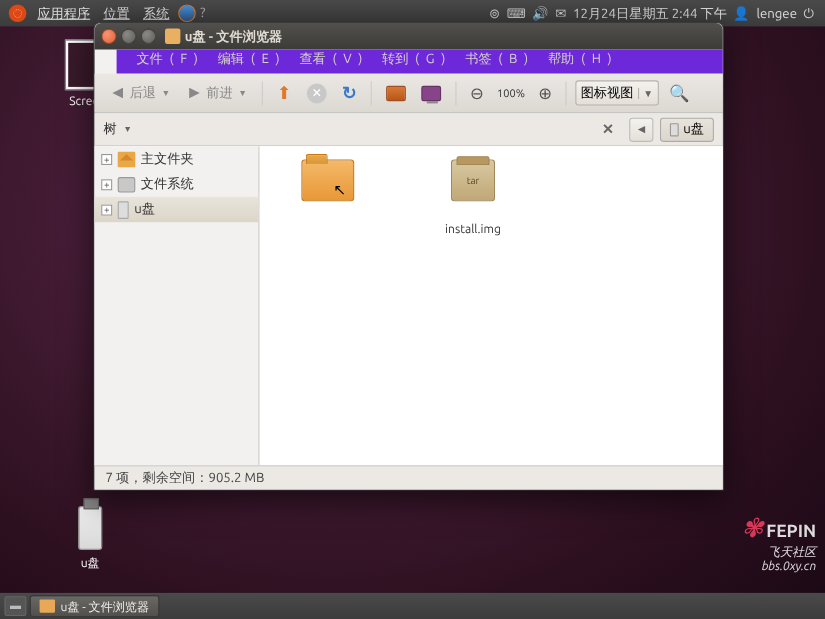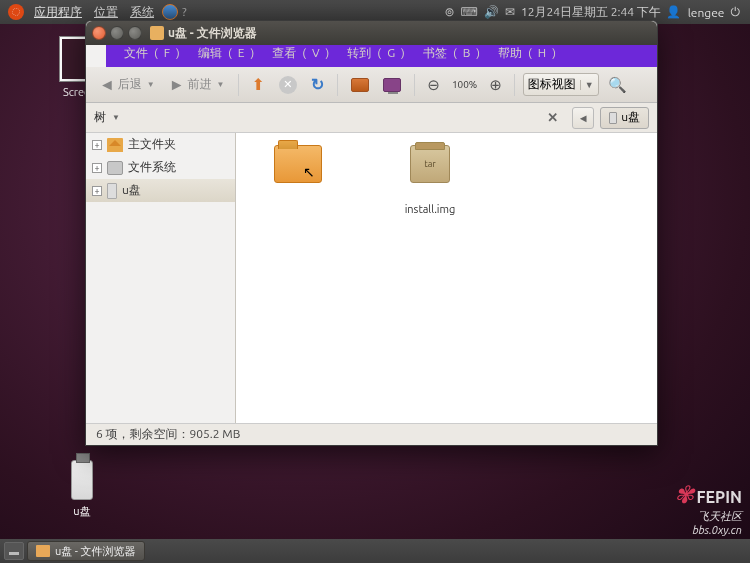--- a/index.html
+++ b/index.html
@@ -81,21 +81,21 @@
 .tar-icon::before { content: ''; position: absolute; top: -4px; left: 4px; right: 4px; height: 6px; background: #b89860; border: 1px solid #a08850; border-radius: 2px 2px 0 0; }
 
 .statusbar { height: 22px; background: #ece9e4; border-top: 1px solid #ccc; display: flex; align-items: center; padding: 0 10px; font-size: 12px; color: #444; }
 
 
 .bottom-panel { position: absolute; bottom: 0; left: 0; right: 0; height: 24px; background: linear-gradient(#4a4a4a, #3c3c3c); display: flex; align-items: center; padding: 0 4px; }
 .bp-btn { width: 20px; height: 18px; background: #555; border: 1px solid #666; border-radius: 2px; margin-right: 3px; display: flex; align-items: center; justify-content: center; color: #bbb; font-size: 10px; cursor: pointer; }
 .task-btn { height: 20px; background: linear-gradient(#6a6864, #52504c); border: 1px solid #3a3834; border-radius: 3px; display: flex; align-items: center; padding: 0 8px; color: #eee; font-size: 11px; gap: 5px; cursor: pointer; }
 .task-btn .ti { width: 14px; height: 12px; background: #e8a858; border-radius: 1px; }
 
-.watermark { position: absolute; right: 8px; bottom: 27px; color: rgba(255,255,255,0.85); font-size: 11px; text-align: right; font-style: italic; }
+.watermark { position: absolute; right: 8px; bottom: 42px; color: rgba(255,255,255,0.85); font-size: 11px; text-align: right; font-style: italic; }
 .watermark .logo-text { font-size: 16px; font-weight: bold; font-style: normal; }
 .watermark .flower { font-size: 24px; color: #d83858; }
 </style>
 </head>
 <body>
 
 <div class="top-panel">
   <div class="ubuntu-logo">◌</div>
   <span class="menu-item">应用程序</span>
   <span class="menu-item">位置</span>
@@ -225,21 +225,21 @@
       <div class="file-item">
         <div class="tar-icon">
             <span>tar</span>
           </div>
         <div>install.img</div>
       </div>
     </div>
   </div>
 
   <div class="statusbar">
-    <span>6 项，剩余空间：905.2 MB</span>
+    <span>7 项，剩余空间：905.2 MB</span>
   </div>
 </div>
 
 <div class="watermark">
   <span class="flower">✾</span>
   <span class="logo-text">FEPIN</span><br>
   <span>飞天社区</span><br>
   <span>bbs.0xy.cn</span>
 </div>
 

